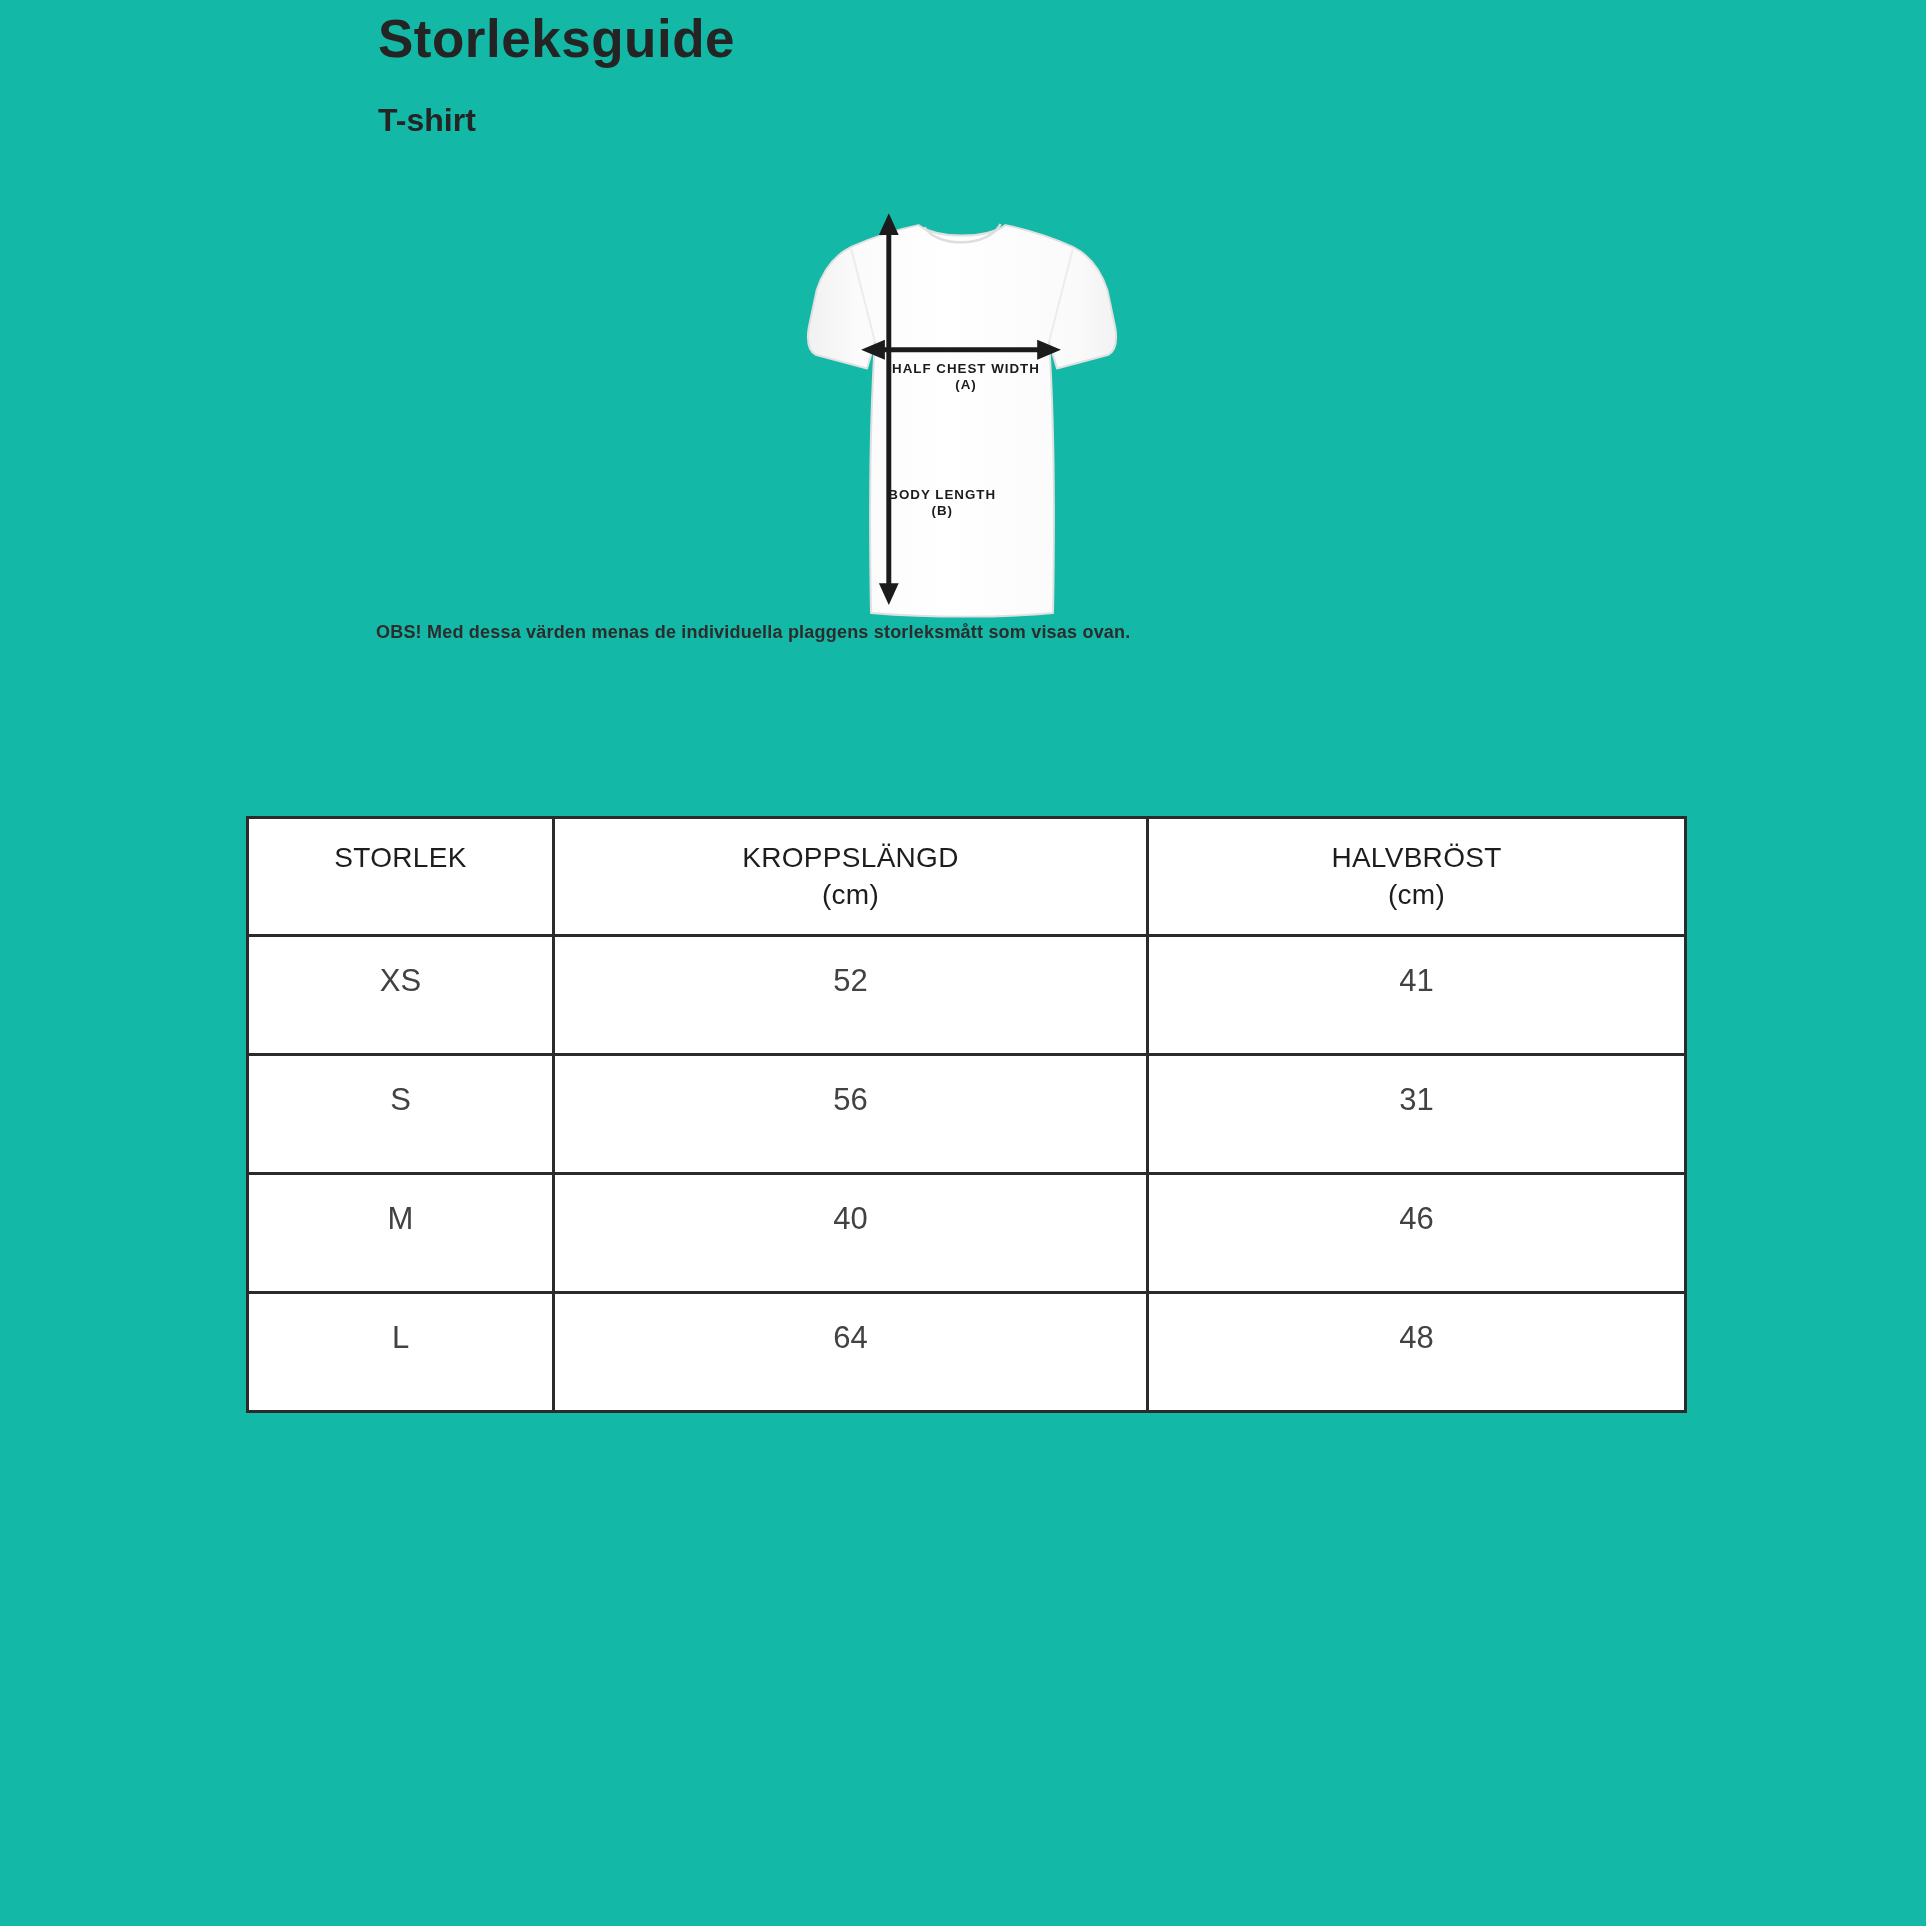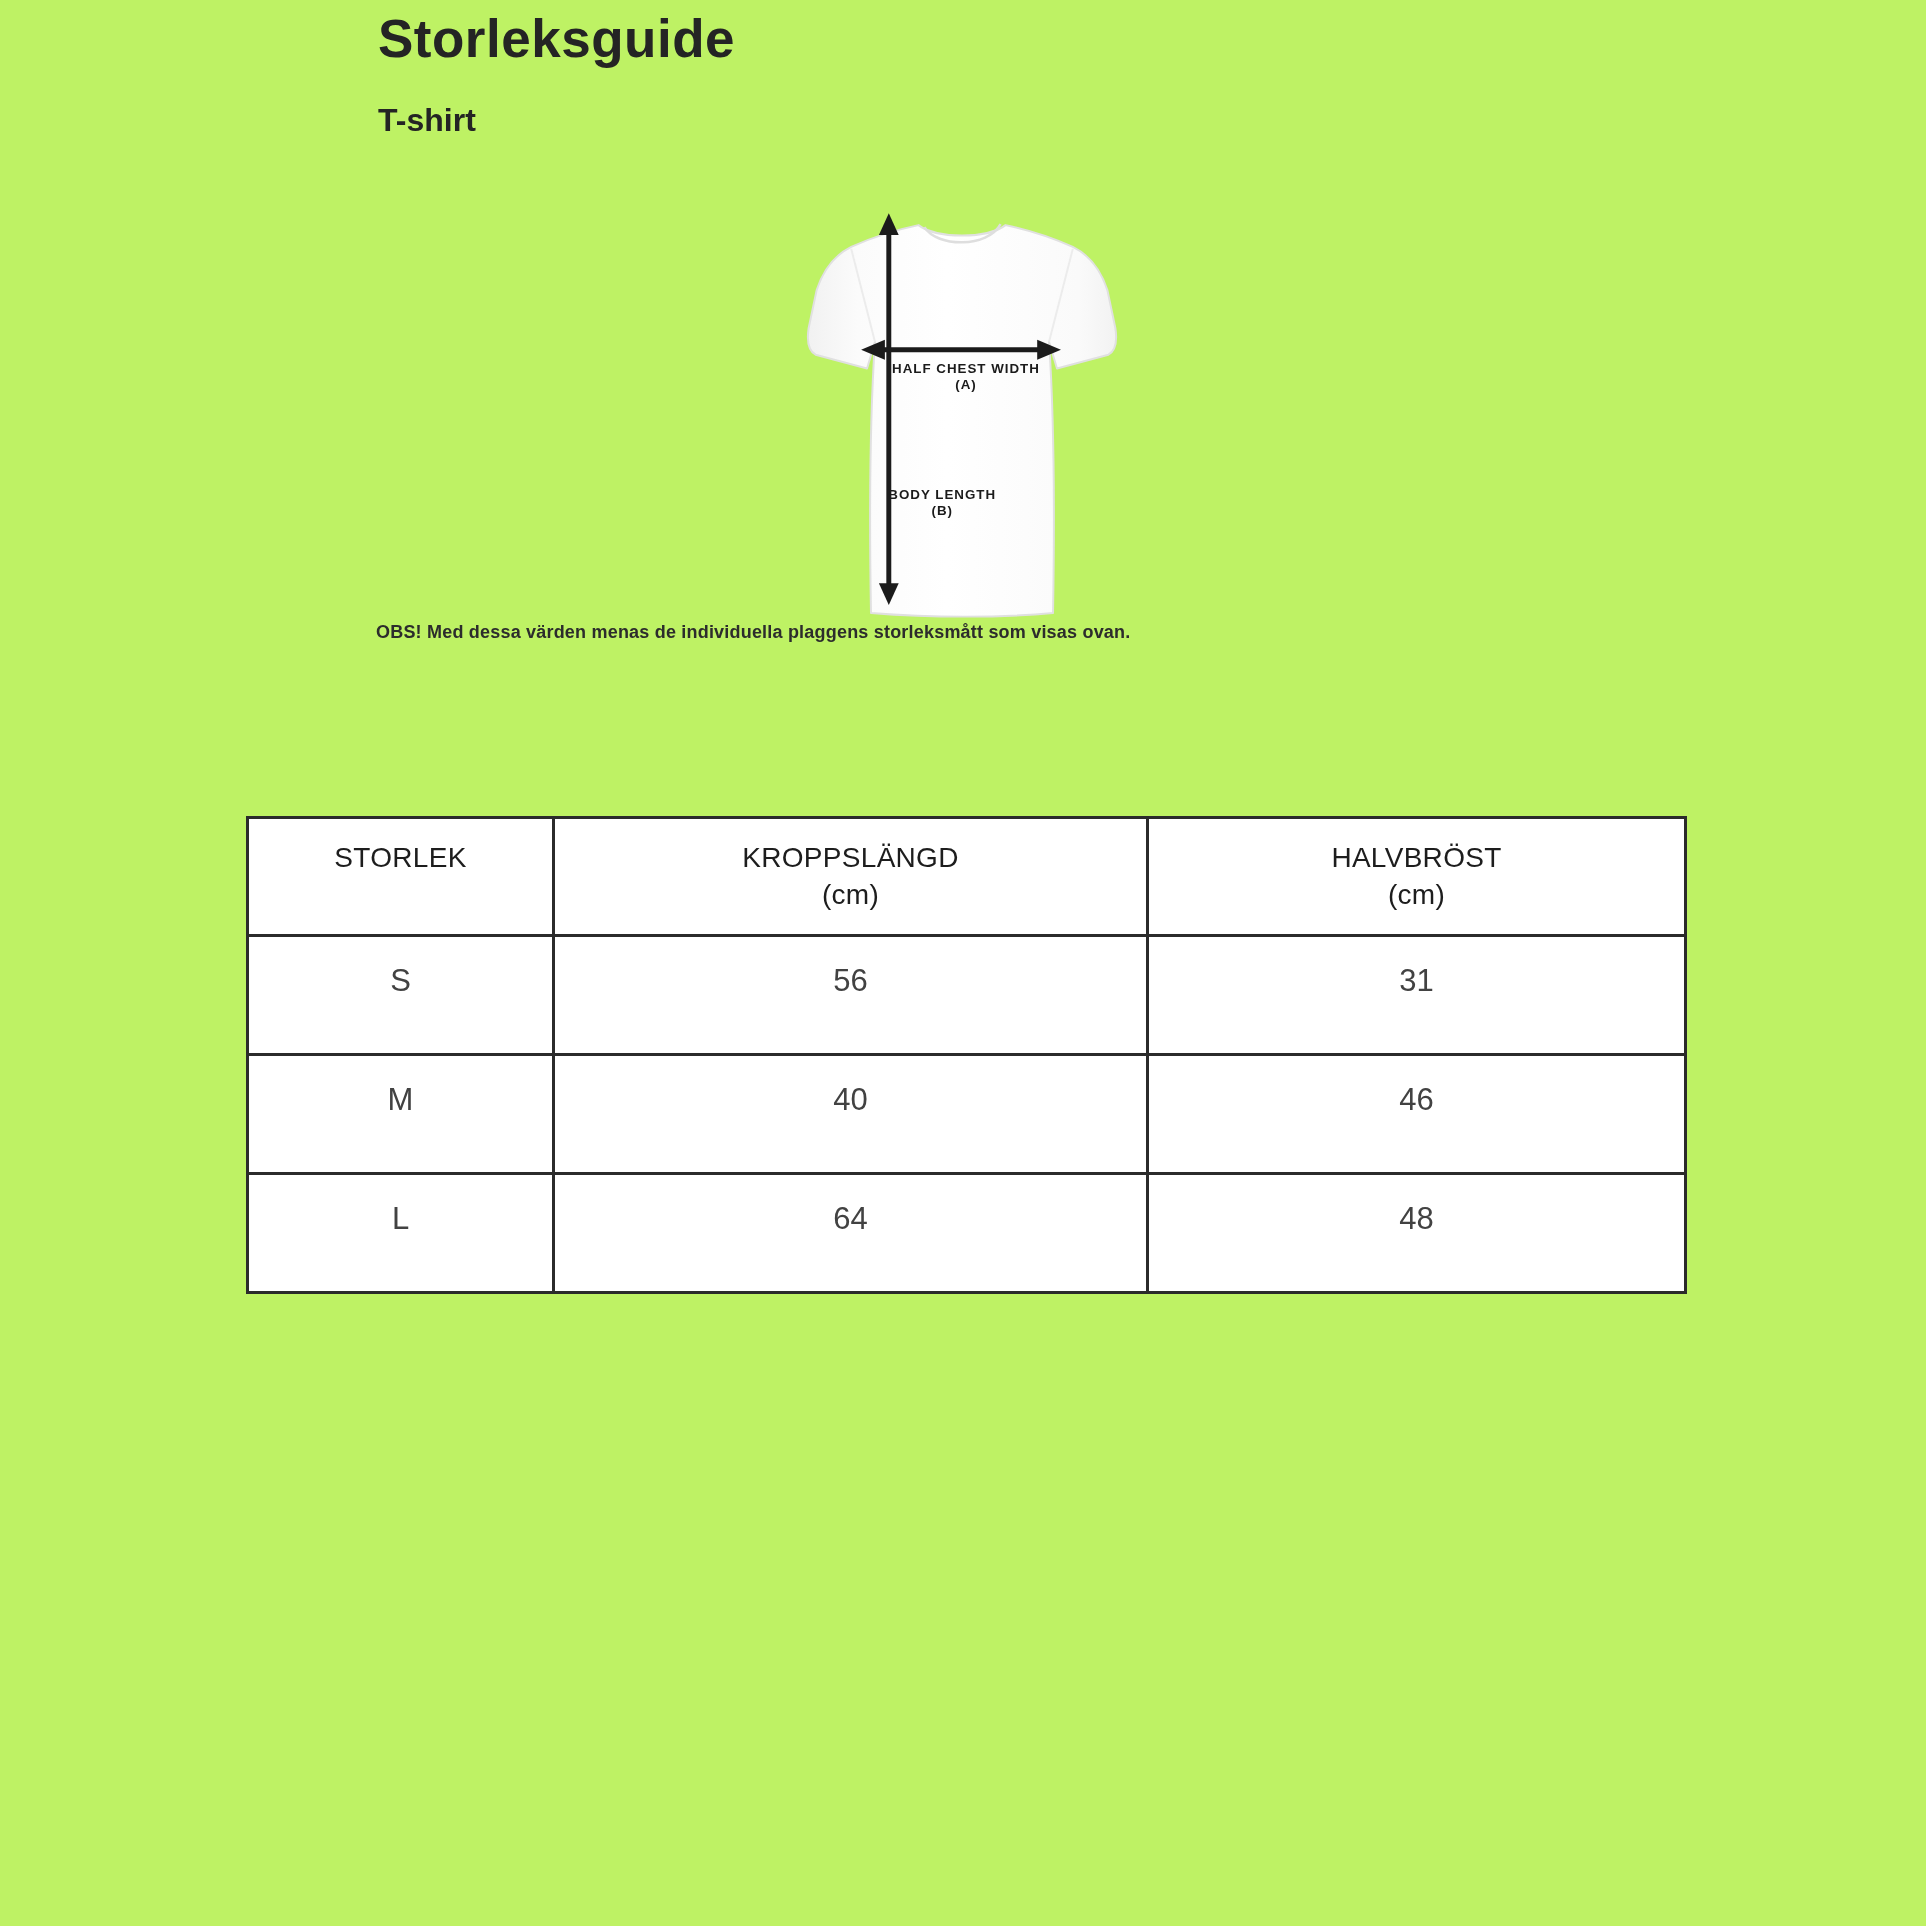--- a/index.html
+++ b/index.html
@@ -4,21 +4,21 @@
 <style>
   * { margin: 0; padding: 0; box-sizing: border-box; }
   html, body { background: #fdfdfd; }
   body {
     width: 1927px; height: 1927px;
     position: relative;
     font-family: "Liberation Sans", "DejaVu Sans", sans-serif;
     color: #222;
     overflow: hidden;
   }
-  .page { position: absolute; inset: 0; background: #bef264; }
+  .page { position: absolute; inset: 0; background: #14b8a6; }
 
   .title {
     position: absolute; left: 378px; top: 8px;
     font-size: 53px; font-weight: 600; letter-spacing: 0.5px;
     color: #242424;
   }
   .subtitle {
     position: absolute; left: 378px; top: 102px;
     font-size: 32px; font-weight: 600;
     color: #242424;
@@ -153,20 +153,25 @@
           <span class="unit">(cm)</span>
         </th>
         <th>
           <span>HALVBRÖST</span>
           <span class="unit">(cm)</span>
         </th>
       </tr>
     </thead>
     <tbody>
       <tr>
+        <td>XS</td>
+        <td>52</td>
+        <td>41</td>
+      </tr>
+      <tr>
         <td>S</td>
         <td>56</td>
         <td>31</td>
       </tr>
       <tr>
         <td>M</td>
         <td>40</td>
         <td>46</td>
       </tr>
       <tr>

